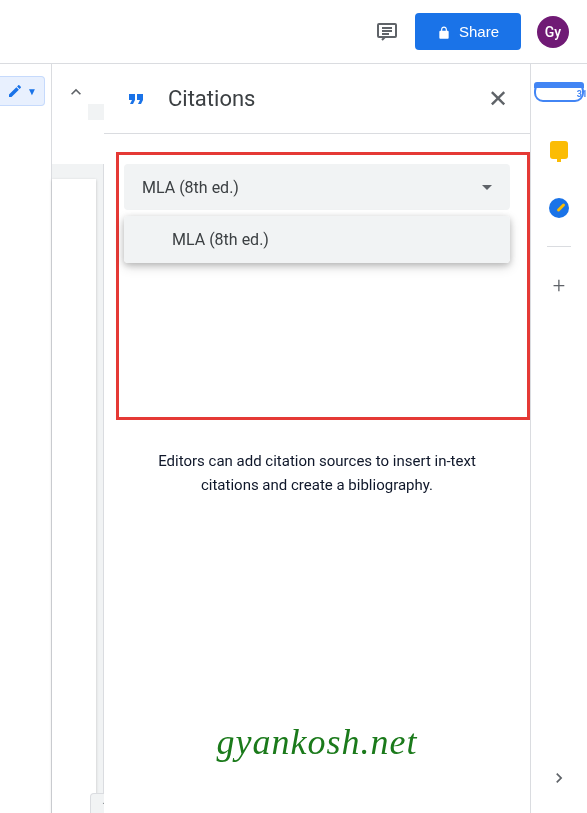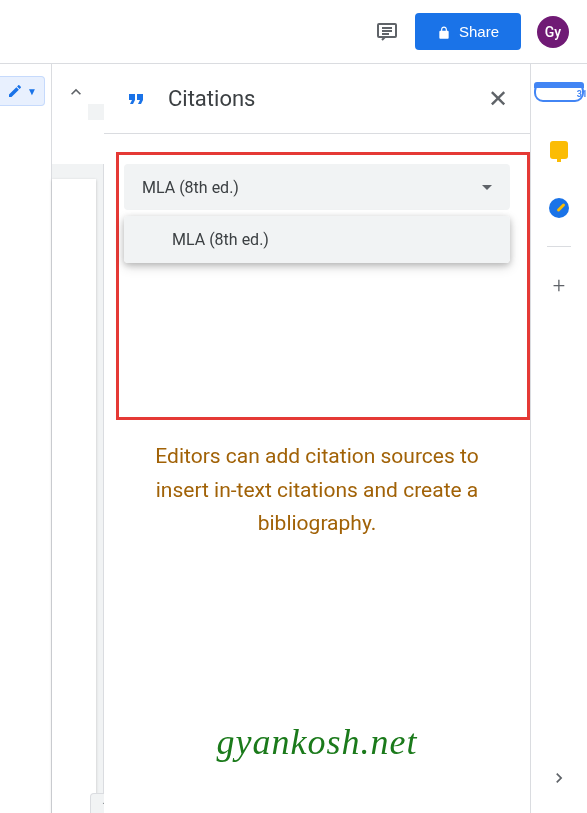--- a/index.html
+++ b/index.html
@@ -215,23 +215,24 @@
       text-align: center;
       padding: 0 30px;
     }
     .empty-title {
       font-size: 18px;
       font-weight: 700;
       color: #3c4043;
       margin-bottom: 14px;
     }
     .empty-desc {
-      font-size: 21px;
-      color: #a16207;
+      font-size: 15px;
+      color: #0f172a;
       line-height: 1.6;
+      margin-top: 9px;
     }
     .watermark {
       position: absolute;
       bottom: 50px;
       left: 0;
       right: 0;
       text-align: center;
       font-family: Liberation Serif, serif;
       font-size: 36px;
       font-style: italic;

